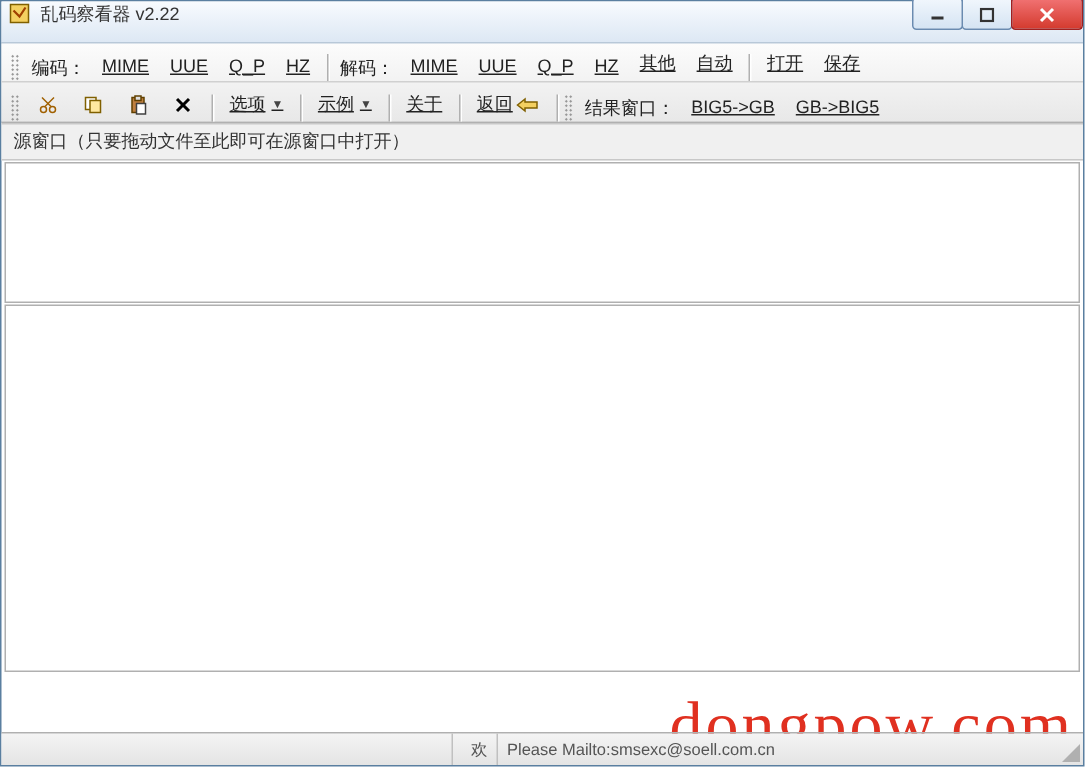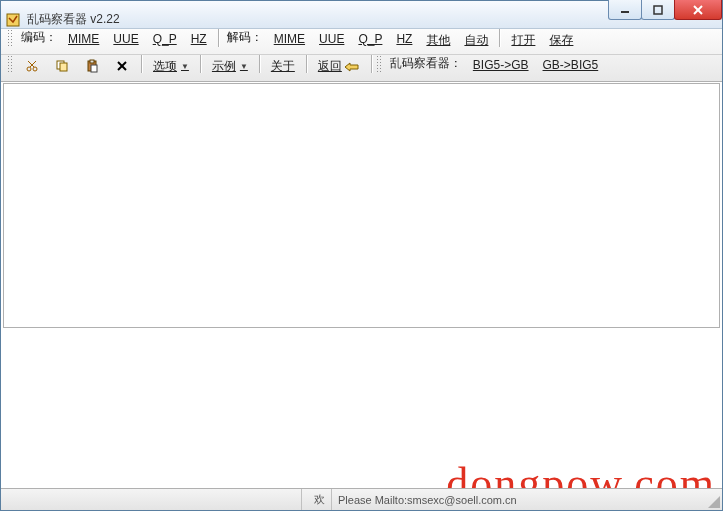--- a/index.html
+++ b/index.html
@@ -1,31 +1,31 @@
 <!DOCTYPE html>
 <html><head>
 <meta charset="utf-8">
 <style>
 * { box-sizing: border-box; margin: 0; padding: 0; }
 body { font-family: "SimSun", "Microsoft YaHei", sans-serif; font-size: 12px; background: #fff; width: 723px; height: 511px; overflow: hidden; position: relative; }
 
 .window { border: 1px solid #5a7fa0; width: 723px; height: 511px; background: #fff; position: relative; }
 
 
-.titlebar { height: 28px; background: linear-gradient(to bottom, #f8fbfe 0%, #eaf1f9 50%, #dde8f4 100%); border-bottom: 1px solid #b8c8d8; display: flex; align-items: flex-end; padding: 0 4px; position: relative; }
+.titlebar { height: 28px; background: linear-gradient(to bottom, #f8fbfe 0%, #eaf1f9 50%, #dde8f4 100%); border-bottom: 1px solid #b8c8d8; display: flex; align-items: flex-start; padding: 0 4px; position: relative; }
 .titlebar .icon-app { width: 16px; height: 16px; margin-right: 6px; display: flex; align-items: center; justify-content: center; }
 .titlebar .title-text { font-size: 12px; color: #333; flex: 1; }
 .window-controls { position: absolute; right: 0; top: -1px; display: flex; }
 .winbtn { width: 34px; height: 20px; border: 1px solid #6a8bb0; border-top: none; background: linear-gradient(to bottom, #f0f6fc, #d5e4f3); margin-left: -1px; display: flex; align-items: center; justify-content: center; font-size: 10px; border-radius: 0 0 3px 3px; }
 .winbtn.close { width: 48px; background: linear-gradient(to bottom, #f07070, #d43b2f); border-color: #a02020; color: #fff; }
 .winbtn svg { display: block; }
 
 
 .toolbars { background: linear-gradient(to bottom, #fcfcfc, #e8e8e8); border-bottom: 1px solid #b0b0b0; }
-.toolbar-row { display: flex; align-items: flex-start; height: 26px; padding: 0 6px; border-bottom: 1px solid #d0d0d0; gap: 0; }
+.toolbar-row { display: flex; align-items: flex-end; height: 26px; padding: 0 6px; border-bottom: 1px solid #d0d0d0; gap: 0; }
 .toolbar-row.row2 { border-bottom: none; }
 .grip { width: 6px; height: 18px; margin-right: 4px; background-image: radial-gradient(circle, #909090 0.8px, transparent 0.8px); background-size: 3px 3px; background-position: 0 0; }
 .tb-label { padding: 0 4px; color: #222; }
 .tb-btn { padding: 2px 6px; border: 1px solid transparent; background: transparent; cursor: default; color: #222; font-family: inherit; font-size: 12px; white-space: nowrap; display: inline-flex; align-items: center; gap: 2px; text-decoration: underline; }
 .tb-sep { width: 1px; height: 18px; background: #b0b0b0; margin: 0 4px; box-shadow: 1px 0 0 #fff; }
 .dd-arrow { font-size: 8px; color: #444; margin-left: 2px; }
 .tb-icon { width: 16px; height: 16px; display: inline-flex; align-items: center; justify-content: center; }
 
 
 .content { position: relative; }
@@ -153,27 +153,31 @@
       <button class="tb-btn">
         <span>返回</span>
         <span class="tb-icon">
             <svg width="16" height="12" viewBox="0 0 16 12">
               <path d="M1 6 L6 2 L6 4 L14 4 L14 8 L6 8 L6 10 Z" fill="#f4d060" stroke="#806000"></path>
             </svg>
           </span>
       </button>
       <span class="tb-sep"></span>
       <span class="grip"></span>
-      <span class="tb-label">乱码察看器：</span>
+      <span class="tb-label">结果窗口：</span>
       <button class="tb-btn">BIG5-&gt;GB</button>
       <button class="tb-btn">GB-&gt;BIG5</button>
     </div>
   </div>
 
   <div class="content">
+    <div class="pane1">
+      <div class="pane-header">源窗口（只要拖动文件至此即可在源窗口中打开）</div>
+      <div class="pane-body"></div>
+    </div>
     <div class="pane2">
       <div class="pane-body"></div>
     </div>
   </div>
 
   <div class="watermark">dongpow.com</div>
 
   <div class="statusbar">
     <div class="status-cell first"></div>
     <div class="status-cell second">欢</div>

